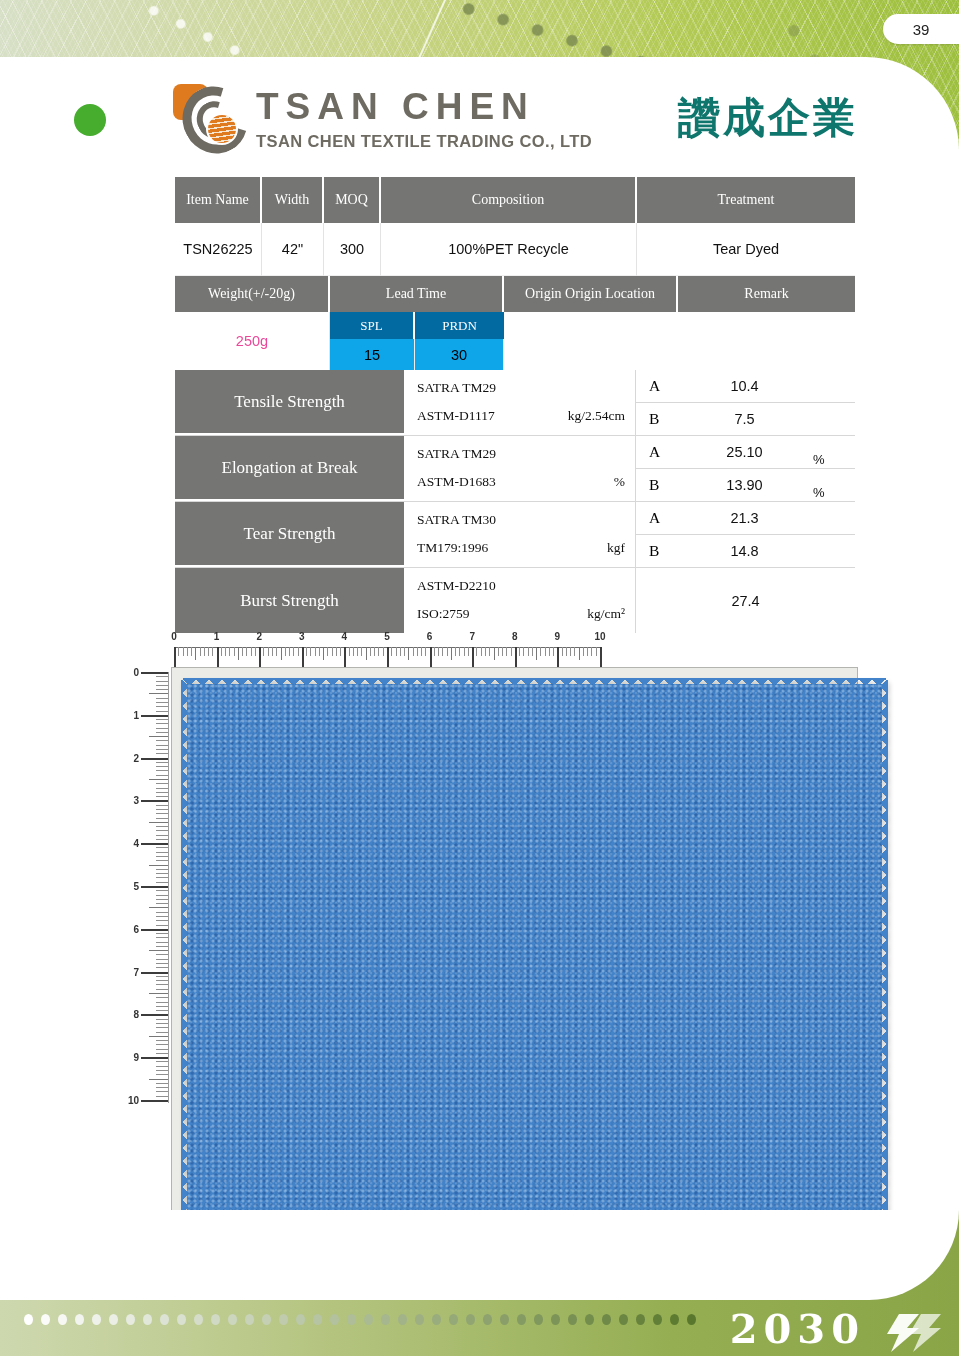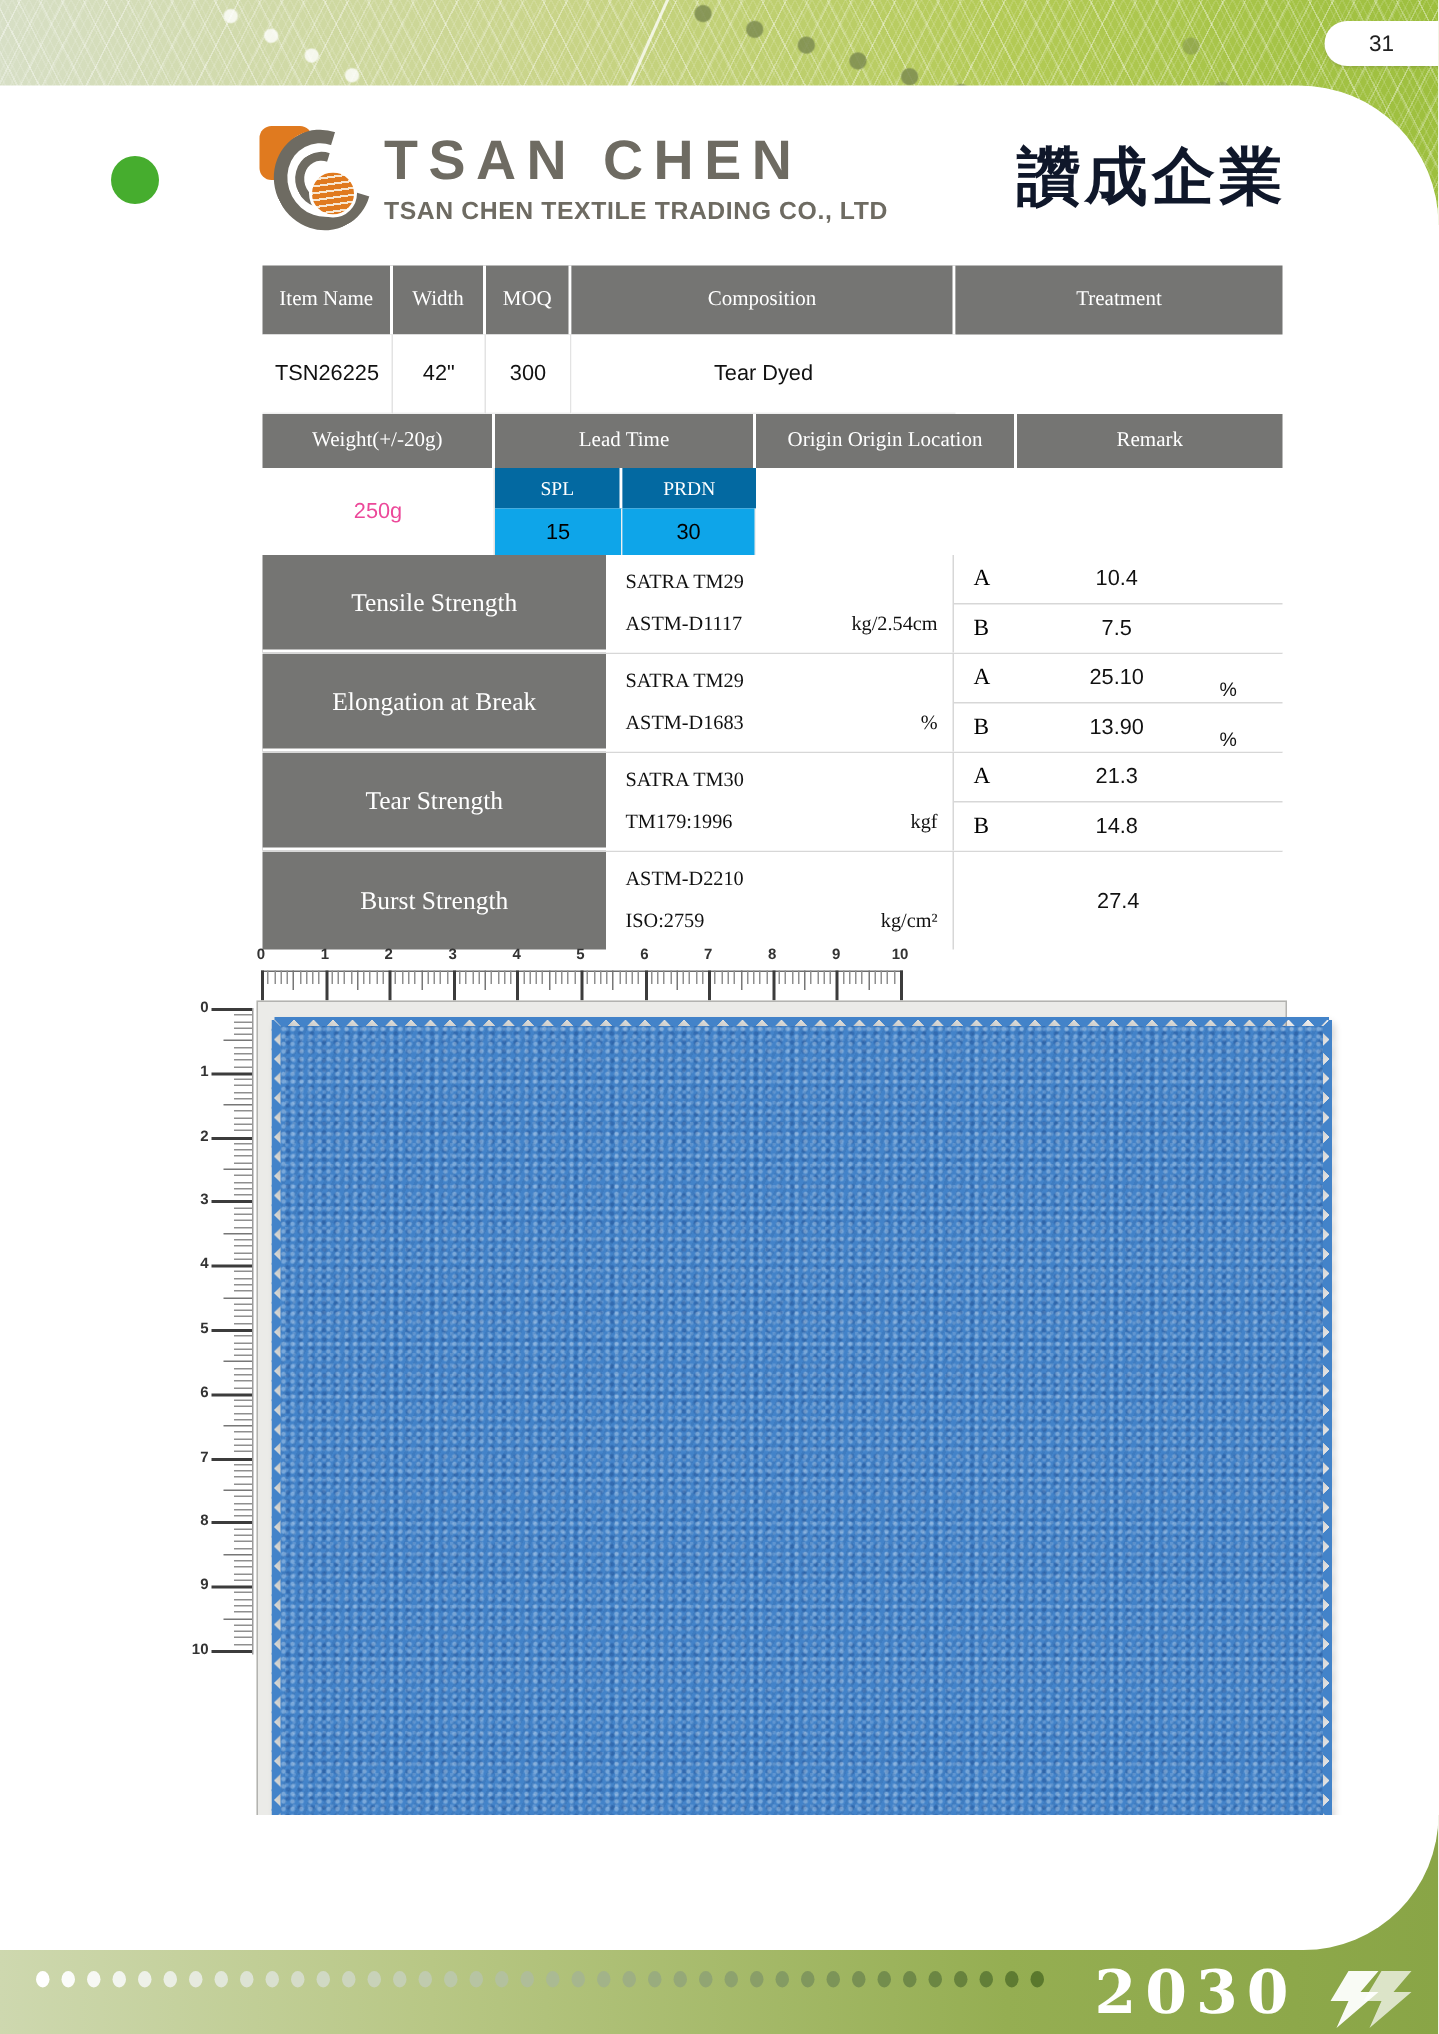--- a/index.html
+++ b/index.html
@@ -36,21 +36,21 @@
   .lm-arc-outer{position:absolute;left:10px;top:4px;width:46px;height:50px;border-radius:50%;
     border:9px solid #6e6b62;border-right-color:rgba(0,0,0,0);transform:rotate(-28deg);background:#fff;}
   .lm-arc-inner{position:absolute;left:24px;top:19px;width:24px;height:26px;border-radius:50%;
     border:6px solid #6e6b62;border-right-color:rgba(0,0,0,0);transform:rotate(-28deg);background:#fff;}
   .lm-ball{position:absolute;left:33px;top:31px;width:28px;height:28px;border-radius:50%;border:2px solid #fff;
     background:repeating-linear-gradient(-8deg,#e07a1f 0 3.2px,#f7e7d2 3.2px 4.6px);}
   .brand-text{position:absolute;left:256px;top:88px;color:#6e6b62;}
   .brand-name{font-size:37px;font-weight:700;letter-spacing:7px;line-height:1.0;}
   .brand-sub{font-size:16.5px;font-weight:700;letter-spacing:.4px;margin-top:7px;}
   .brand-cjk{position:absolute;left:678px;top:90px;width:200px;font-size:42px;font-weight:700;
-    color:#0f172a;letter-spacing:3px;white-space:nowrap;}
+    color:#0f766e;letter-spacing:3px;white-space:nowrap;}
 
   
   .spec{position:absolute;left:175px;top:177px;width:680px;}
   .secA{display:grid;grid-template-columns:87px 62px 57px 256px 218px;}
   .hcell{background:#757573;color:#fff;font-family:"Liberation Serif",serif;font-size:14px;
     height:46px;display:flex;align-items:center;justify-content:center;border-right:2px solid #fff;box-sizing:border-box;}
   .hcell:last-child{border-right:none;}
   .vcell{background:#fff;height:53px;display:flex;align-items:center;justify-content:center;
     font-size:14.5px;color:#111;border-right:1px solid #e3e3e3;border-bottom:1px solid #efefef;box-sizing:border-box;}
   .vcell:last-child{border-right:none;}
@@ -134,21 +134,21 @@
 <div class="page">
 
   <div class="header-band">
     <div class="hatch"></div>
     <div class="hline"></div>
     <div class="trail t1"></div>
     <div class="trail t2"></div>
     <div class="trail t3"></div>
     <div class="header-white"></div>
     <div class="page-pill">
-      <span>31</span>
+      <span>39</span>
     </div>
   </div>
 
   <div class="green-dot"></div>
   <div class="logo-mark">
     <div class="lm-square"></div>
     <div class="lm-arc-outer"></div>
     <div class="lm-arc-inner"></div>
     <div class="lm-ball"></div>
   </div>
@@ -163,20 +163,21 @@
       <div class="hcell">Item Name</div>
       <div class="hcell">Width</div>
       <div class="hcell">MOQ</div>
       <div class="hcell">Composition</div>
       <div class="hcell">Treatment</div>
     </div>
     <div class="secA">
       <div class="vcell">TSN26225</div>
       <div class="vcell">42"</div>
       <div class="vcell">300</div>
+      <div class="vcell">100%PET Recycle</div>
       <div class="vcell">Tear Dyed</div>
     </div>
     <div class="secBh">
       <div class="hcell">Weight(+/-20g)</div>
       <div class="hcell">Lead Time</div>
       <div class="hcell">Origin Origin Location</div>
       <div class="hcell">Remark</div>
     </div>
     <div class="secBb">
       <div class="bcell">250g</div>

